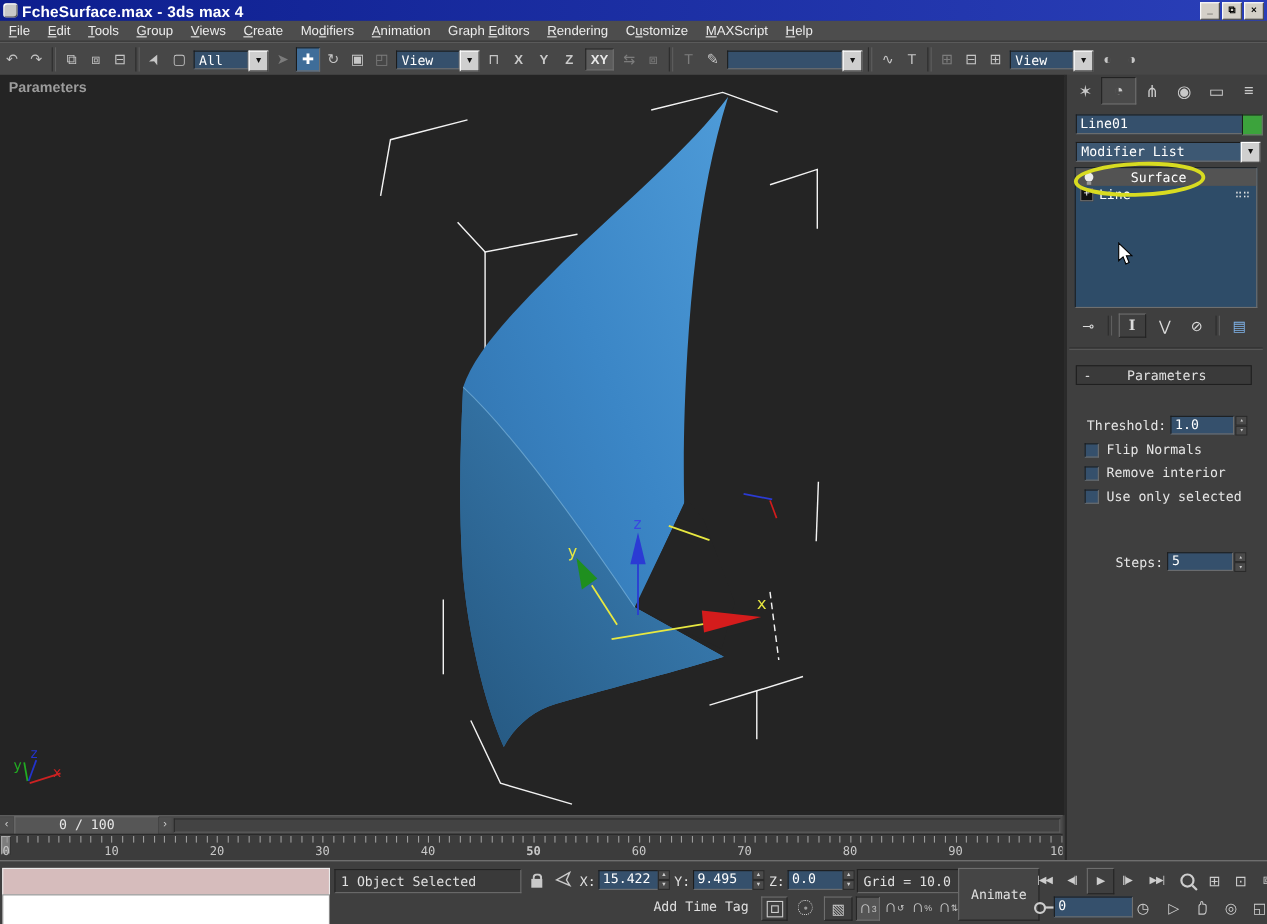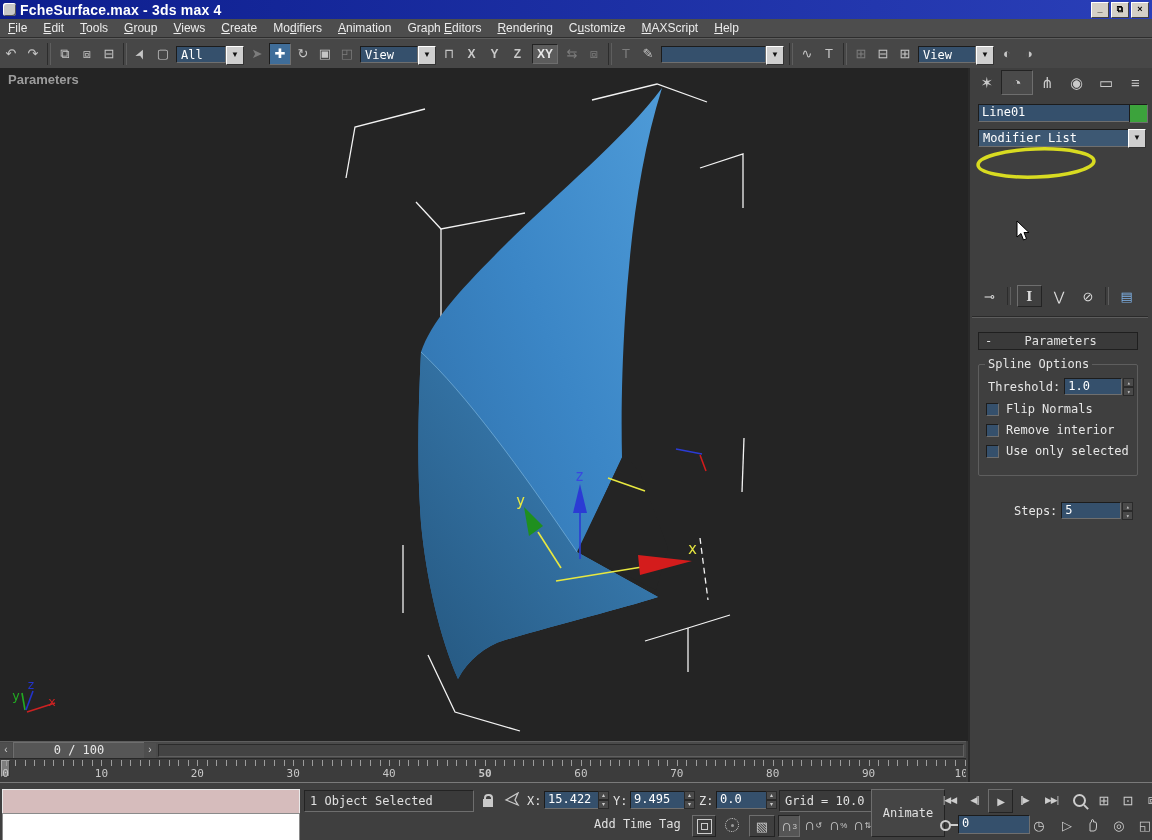--- a/index.html
+++ b/index.html
@@ -284,20 +284,31 @@
     <span class="tab">⋔</span>
     <span class="tab">◉</span>
     <span class="tab">▭</span>
     <span class="tab">≡</span>
   </div>
   <div class="field namefield">Line01</div>
   <div class="swatch"></div>
   <div class="modlist">Modifier List</div>
   <span class="dd-arrow modlist-arrow">▼</span>
 
+  <div class="stackbox">
+    <div class="stackrow selected">
+      <span class="bulb"></span>
+      <span style="margin-left:28px">Surface</span>
+    </div>
+    <div class="stackrow">
+      <span class="plusbox">+</span>
+      <span>Line</span>
+      <span class="stackdots">∷∷</span>
+    </div>
+  </div>
 
   <svg class="annotation" width="150" height="40">
     <ellipse cx="66" cy="19" rx="58" ry="14" fill="none" stroke="#d8db21" stroke-width="3.5" transform="rotate(-2 66 19)"></ellipse>
   </svg>
 
   <svg class="panel-cursor" width="16" height="22">
     <polygon points="1,1 1,17 5,13.5 7.5,20 10.5,18.7 8,12.5 13,12.5" fill="#fff" stroke="#000" stroke-width="1"></polygon>
   </svg>
 
   <div class="stackbtns">
@@ -310,23 +321,20 @@
     <span class="sbtn" style="color:#7fb2e8">▤</span>
   </div>
 
   <div class="pdivider"></div>
 
   <div class="rollout">
     <span class="minus">-</span>
     <span class="title">Parameters</span>
   </div>
 
-  <div class="fgroup" style="left:8px;top:296px;width:158px;height:110px">
-    <span class="legend">Spline Options</span>
-  </div>
   <div class="prow" style="left:18px;top:310px">
     <span>Threshold:</span>
     <span class="field" style="width:50px;margin-left:4px">1.0</span>
     <span class="spin">
         <b>▴</b>
         <b>▾</b>
       </span>
   </div>
   <div id="spline-checks">
       <div class="prow" style="left: 16px; top: 334px;">

